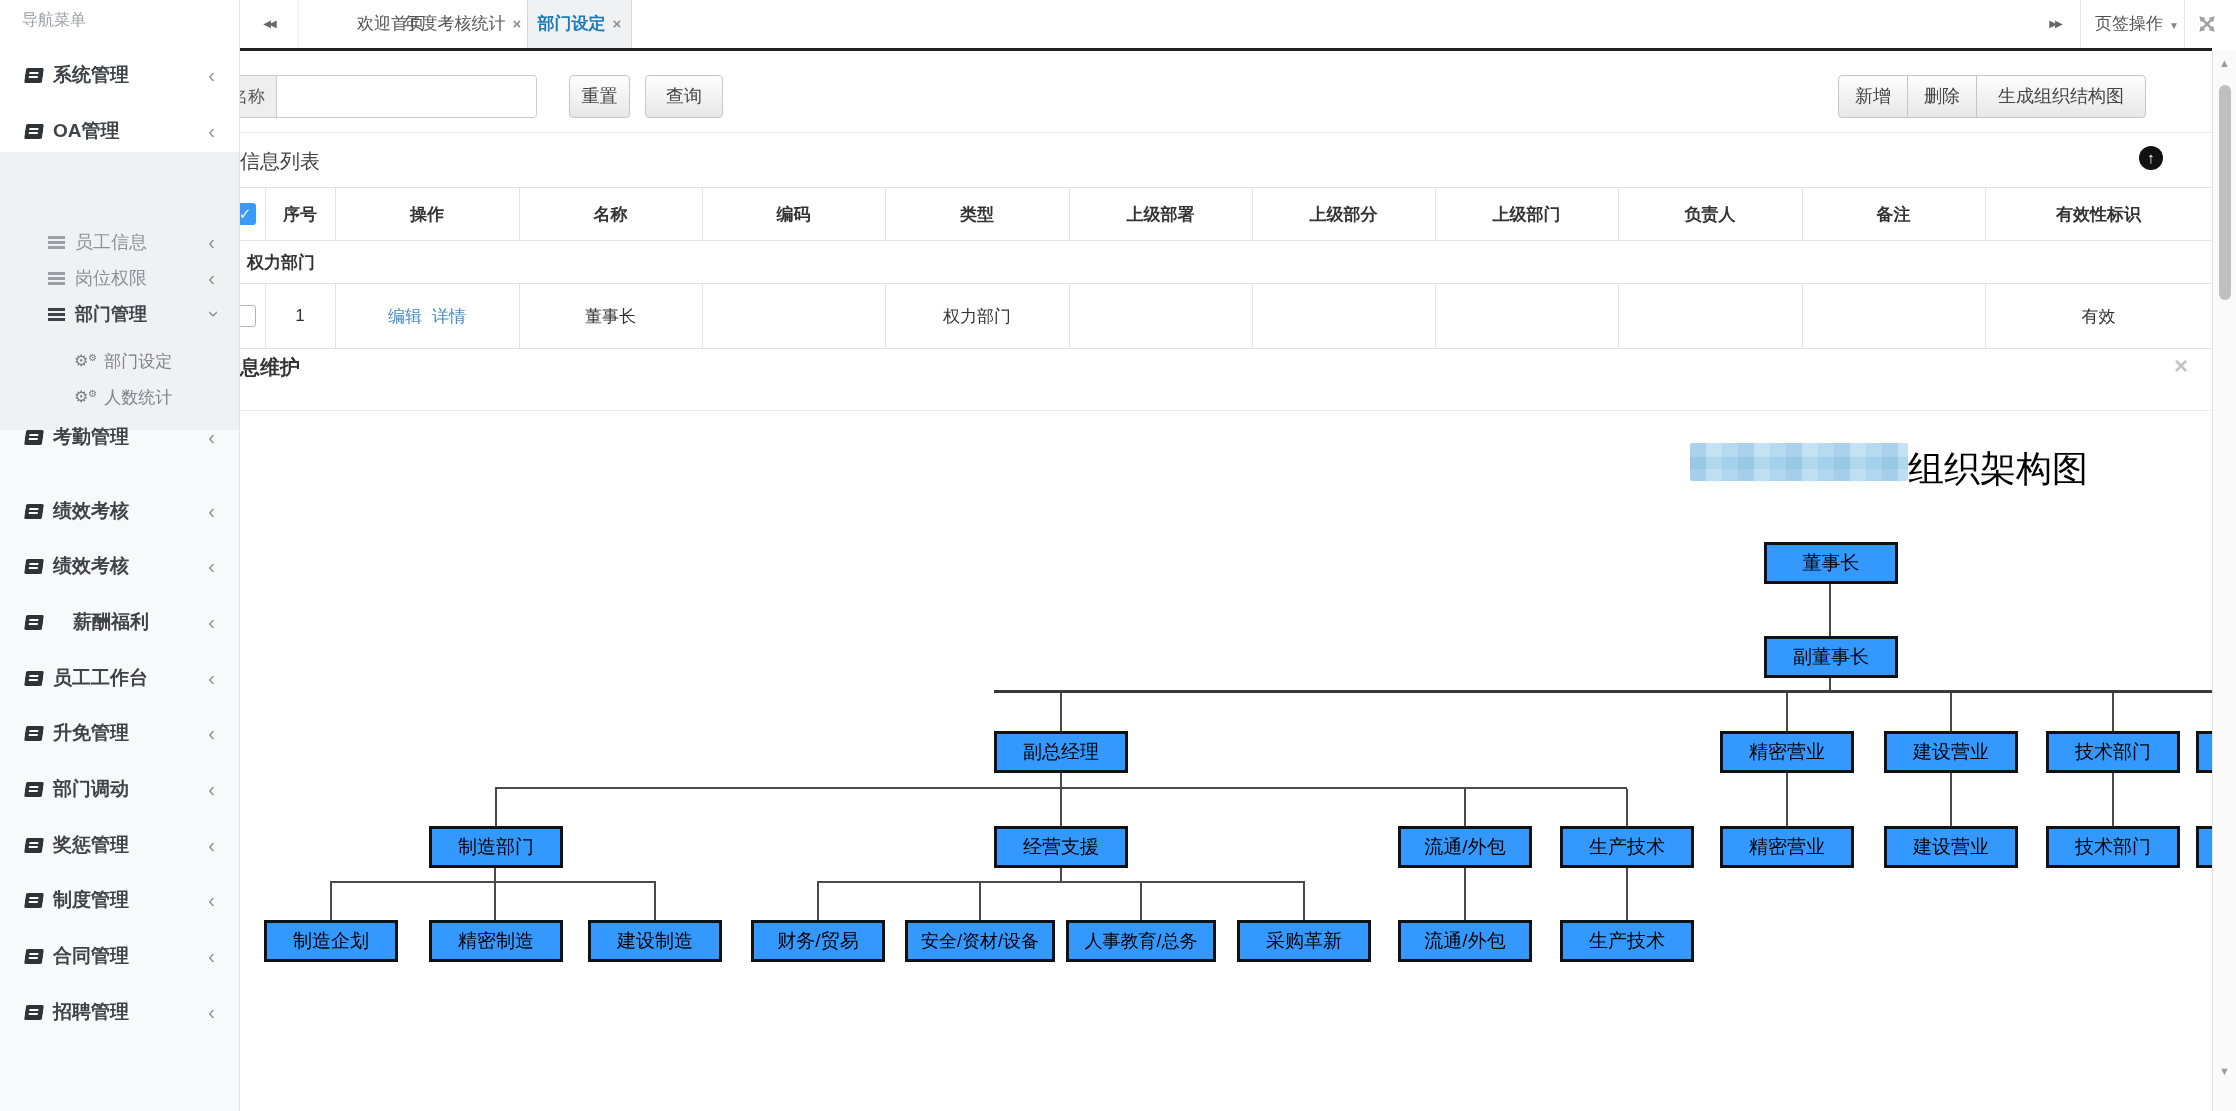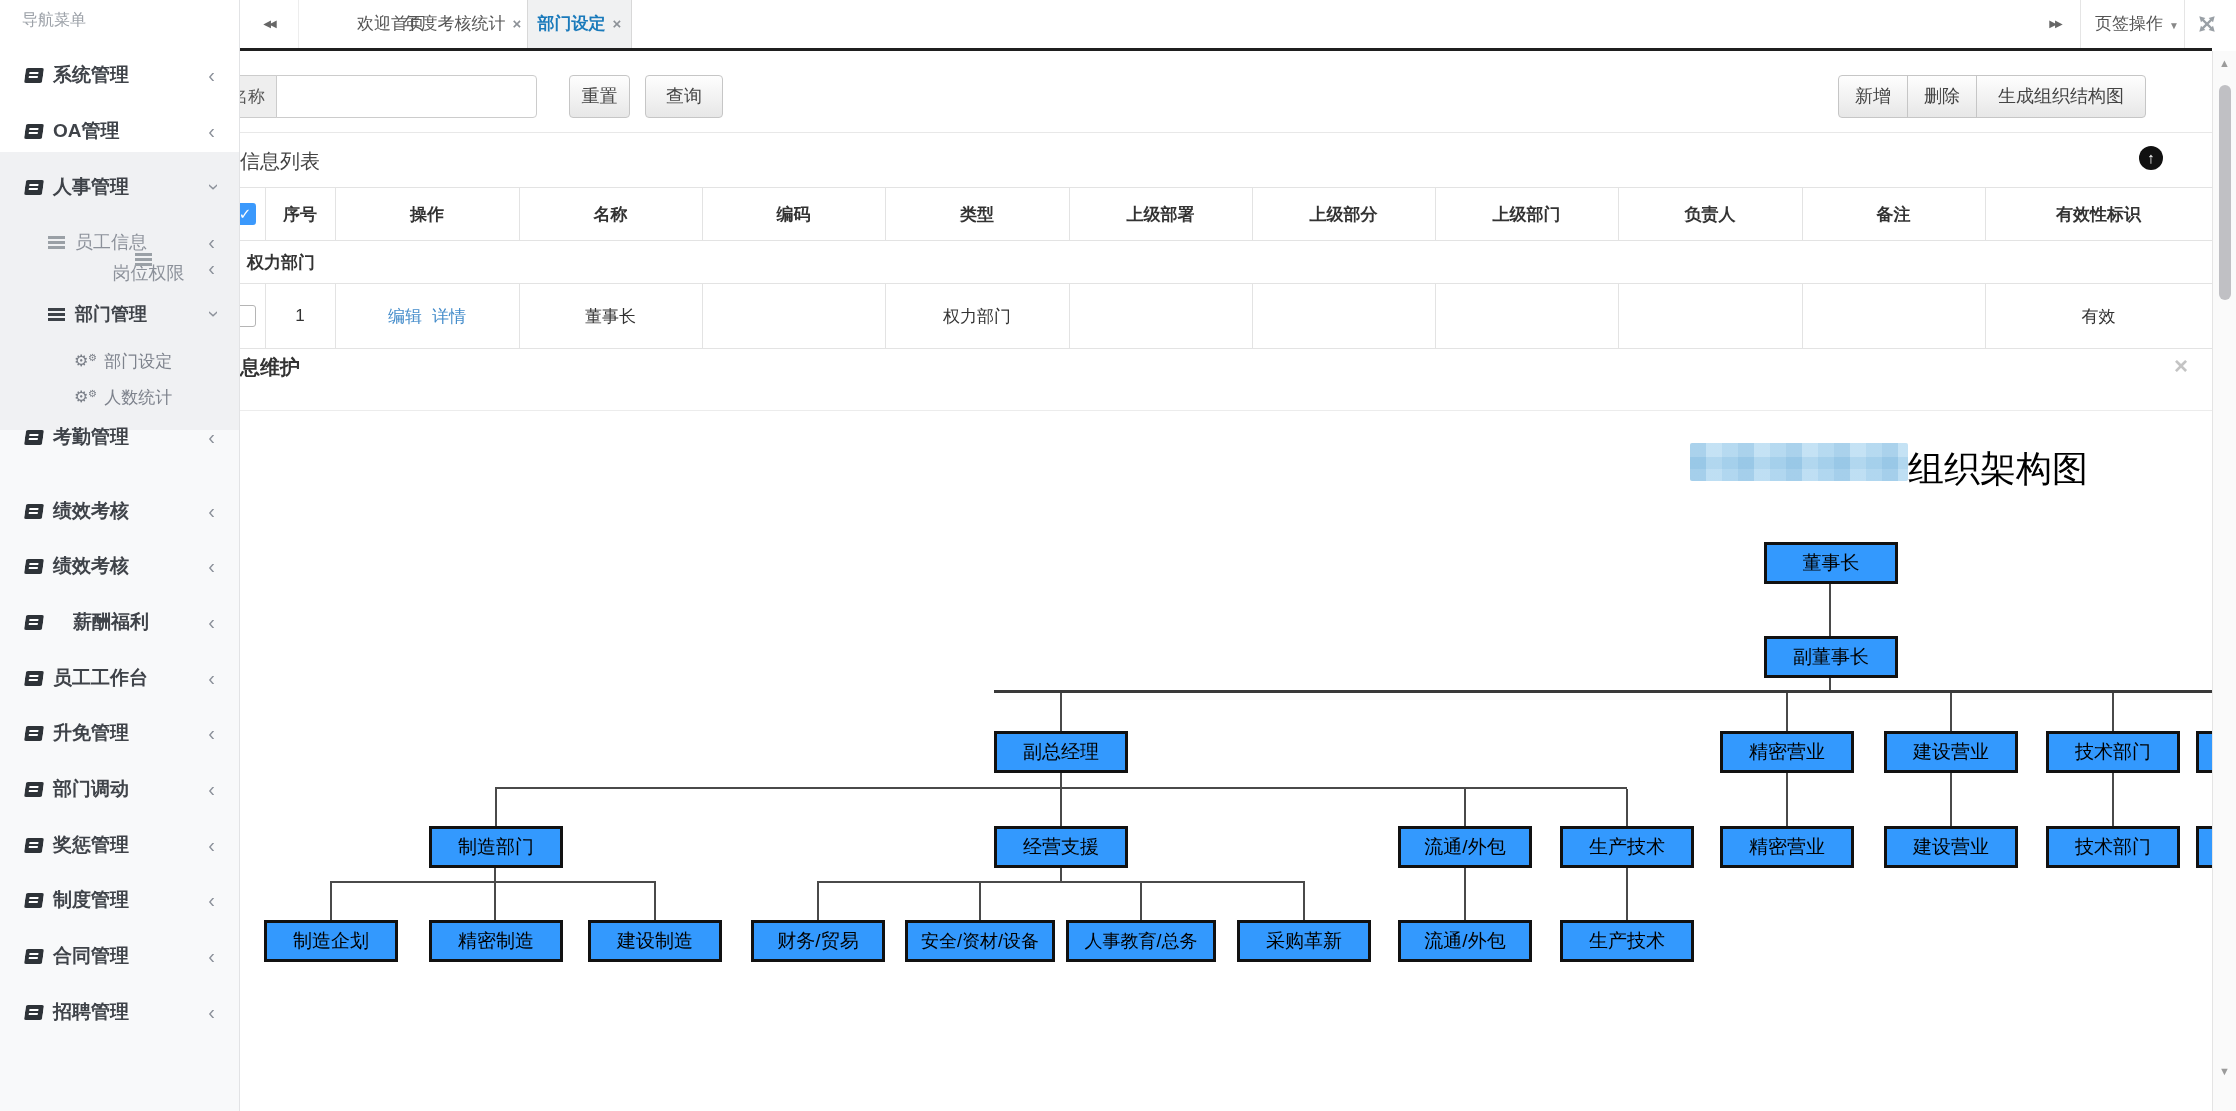--- a/index.html
+++ b/index.html
@@ -292,32 +292,27 @@
     <div class="nav-item" style="top:47px;">
       <span class="nav-book"></span>
       <span class="nav-label">系统管理</span>
       <span class="nav-chev">‹</span>
     </div>
     <div class="nav-item" style="top:103px;">
       <span class="nav-book"></span>
       <span class="nav-label">OA管理</span>
       <span class="nav-chev">‹</span>
     </div>
-    <div class="nav-item" style="top:159px;">
-      <span class="nav-book"></span>
-      <span class="nav-label">人事管理</span>
-      <span class="nav-chev chev-down">‹</span>
-    </div>
 
     <div class="sub-item" style="top:222px;">
       <span class="nav-bars"></span>
       <span class="sub-label">员工信息</span>
       <span class="nav-chev">‹</span>
     </div>
-    <div class="sub-item" style="top:258px;flex-direction:column;">
+    <div class="sub-item" style="top:258px;">
       <span class="nav-bars"></span>
       <span class="sub-label">岗位权限</span>
       <span class="nav-chev">‹</span>
     </div>
     <div class="sub-item strong" style="top:294px;">
       <span class="nav-bars"></span>
       <span class="sub-label">部门管理</span>
       <span class="nav-chev chev-down">‹</span>
     </div>
 

